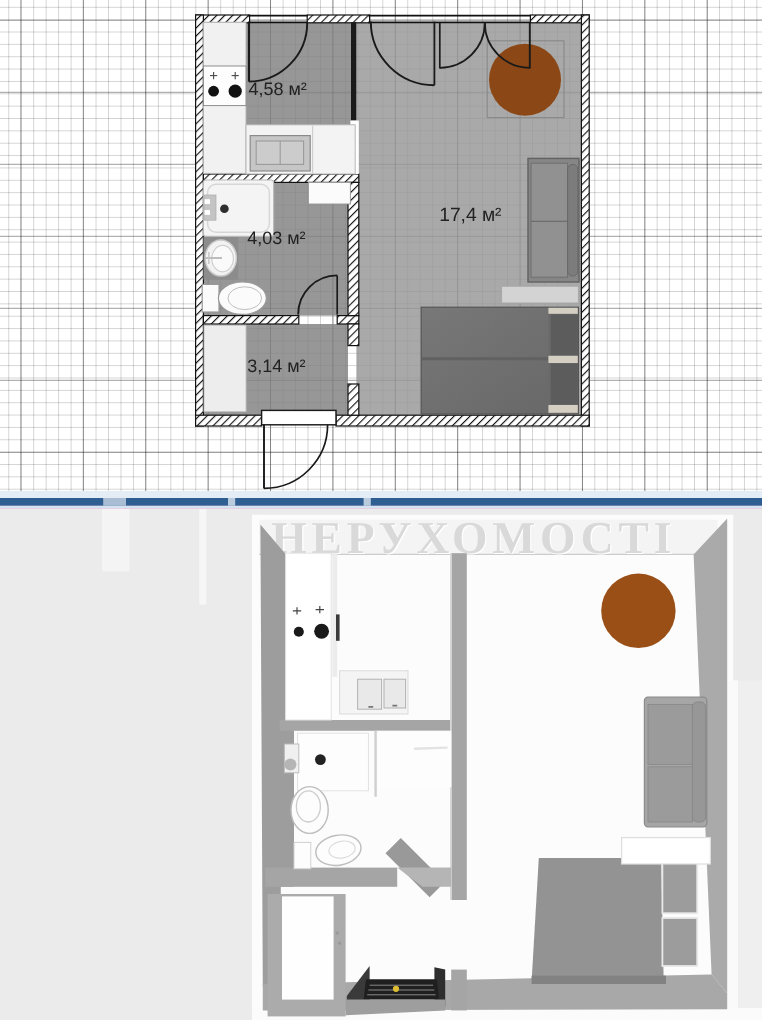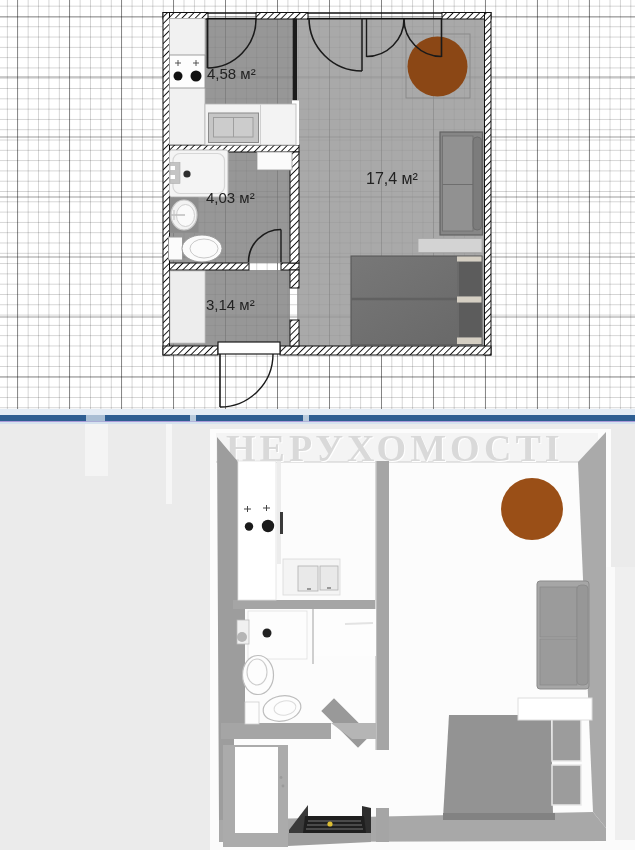--- a/index.html
+++ b/index.html
@@ -1,16 +1,16 @@
 <!DOCTYPE html>
 <html><head>
 <meta charset="utf-8">
 <style>
 html,body{margin:0;padding:0;}
-#page{position:relative;width:635px;height:850px;overflow:hidden;background:#d946ef;
+#page{position:relative;width:635px;height:850px;overflow:hidden;background:#f9a8d4;
 font-family:"Liberation Sans", sans-serif;}
 #grid{position:absolute;left:0;top:0;width:635px;height:410px;background-color:#ffffff;
 background-image:
  linear-gradient(to right, rgba(0,0,0,0.38) 1px, transparent 1px),
  linear-gradient(to bottom, rgba(0,0,0,0.38) 1px, transparent 1px),
  linear-gradient(to right, rgba(0,0,0,0.17) 1px, transparent 1px),
  linear-gradient(to bottom, rgba(0,0,0,0.17) 1px, transparent 1px);
 background-size:52px 52px,60px 60px,10.4px 10.4px,10.3px 10.3px;
 background-position:17px 0,0 16.5px,6.9px 0,0 5.7px;}
 svg{position:absolute;left:0;top:0;}

